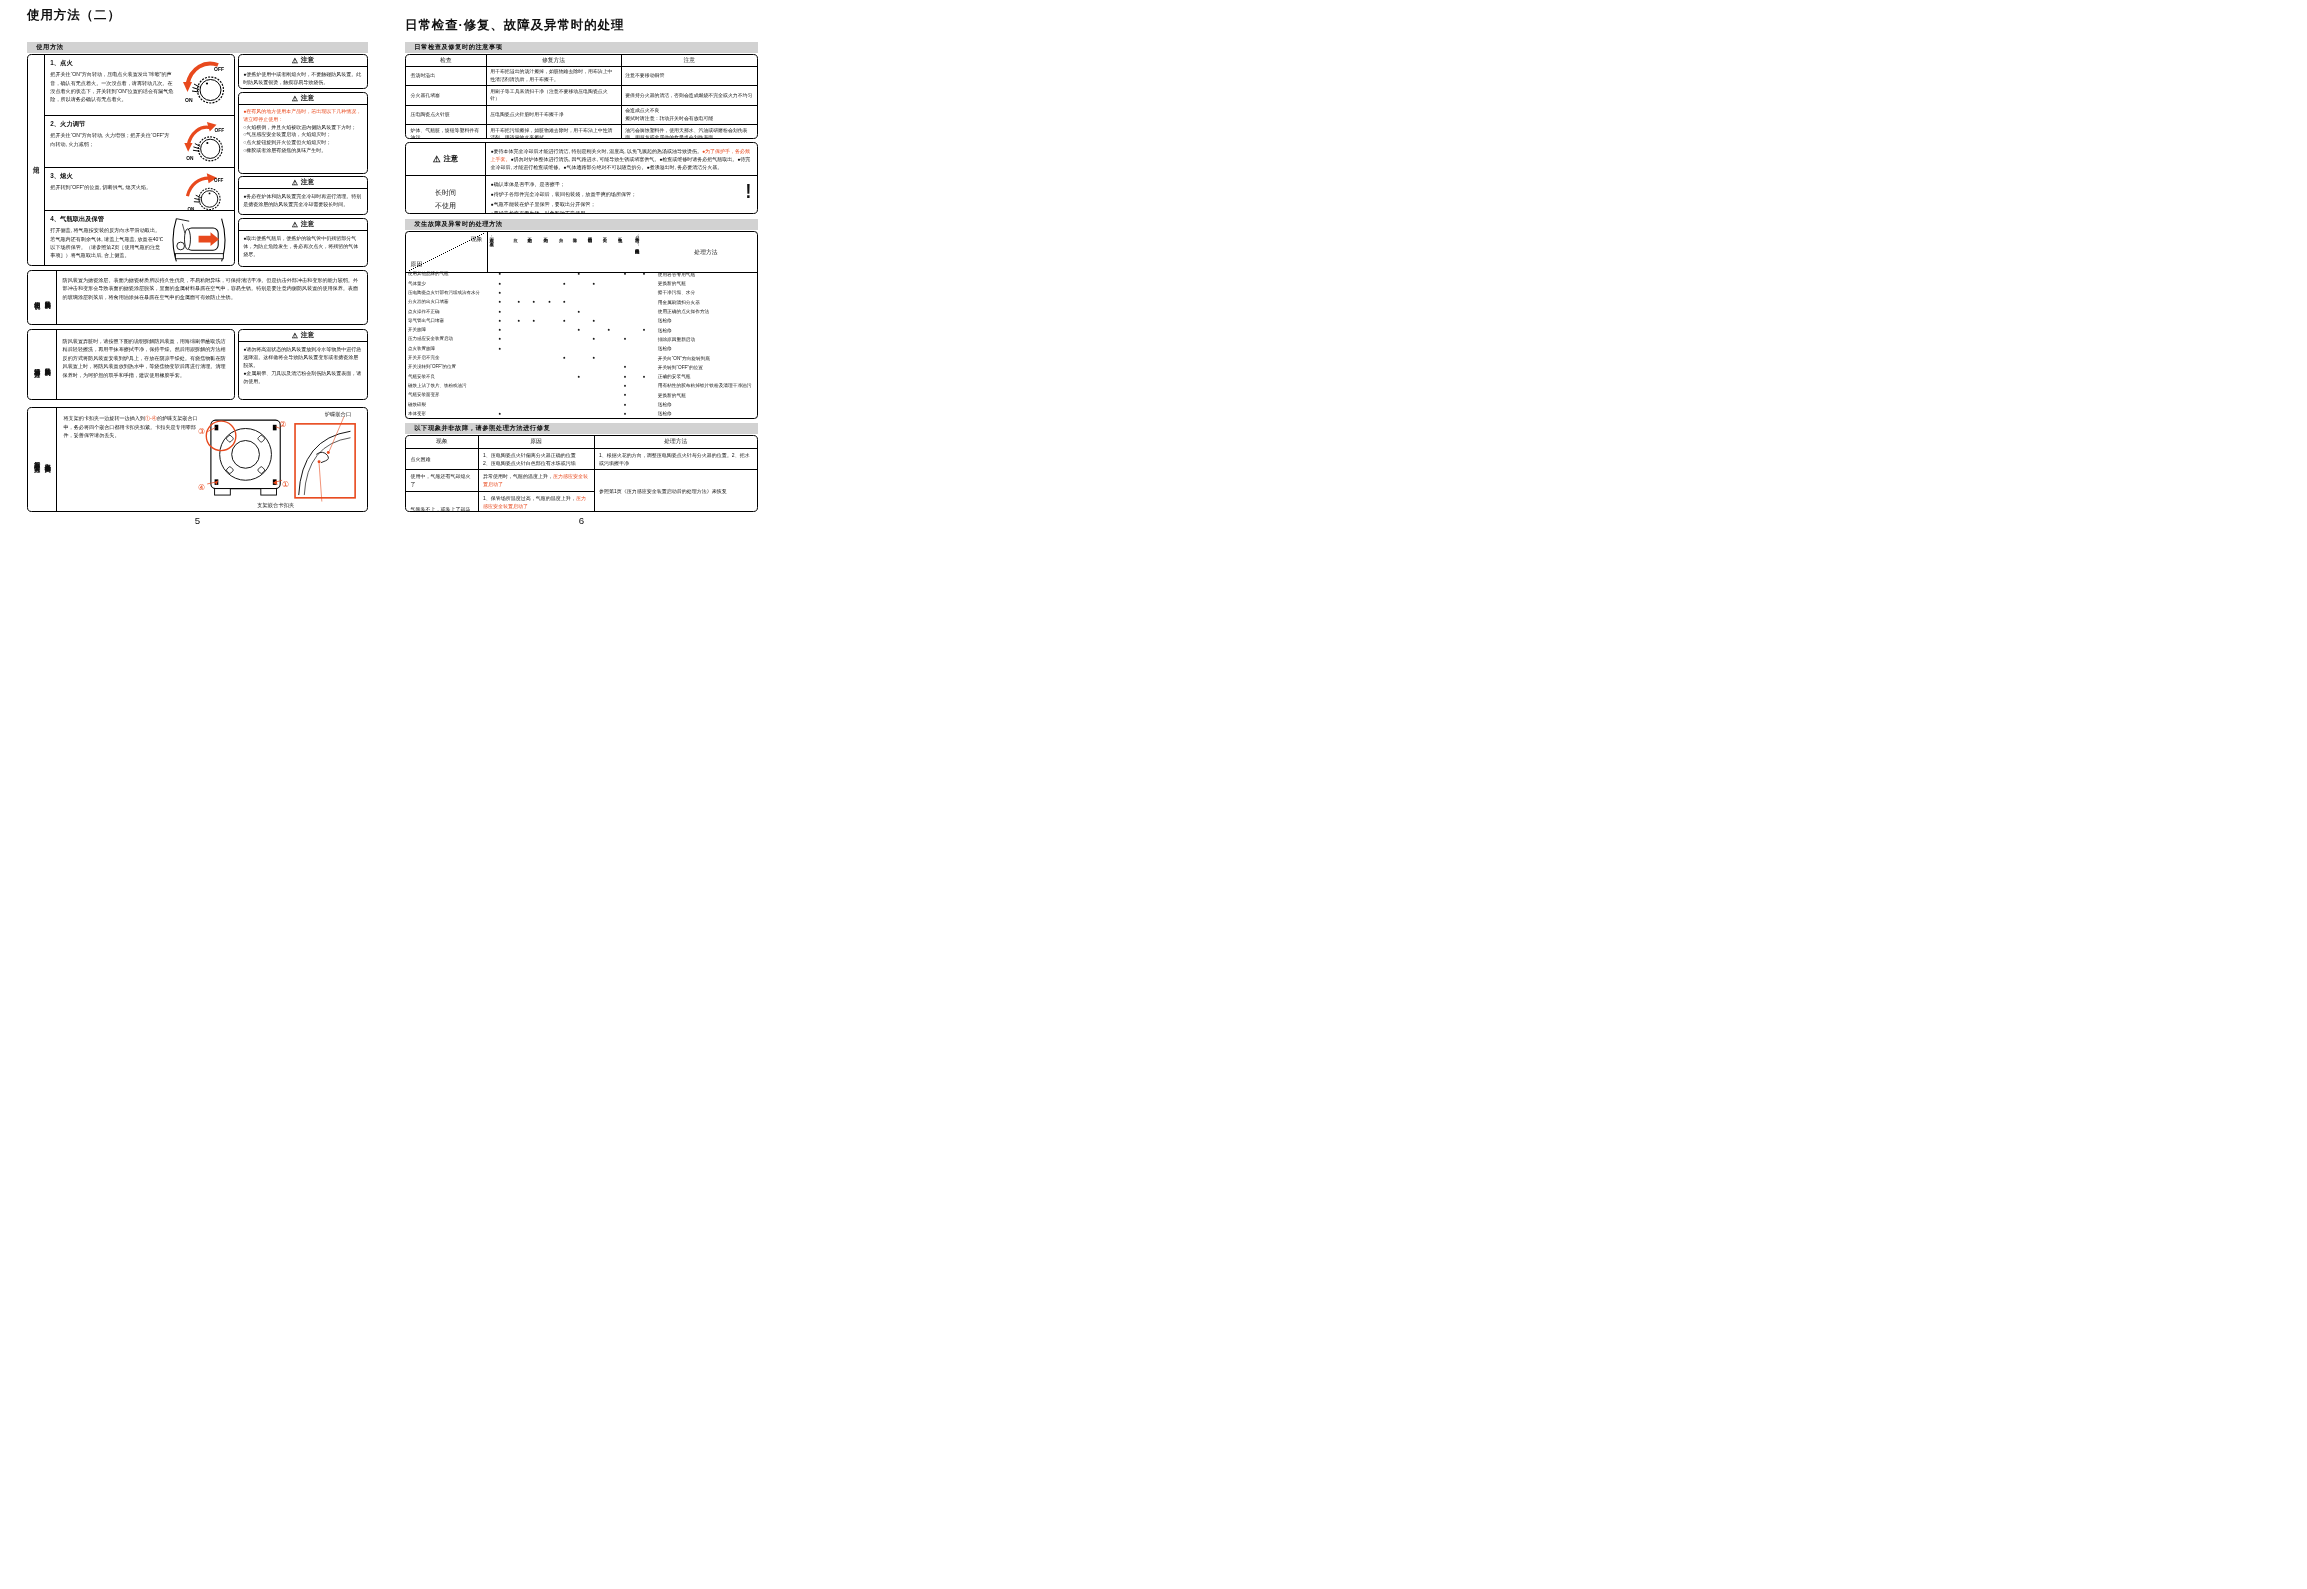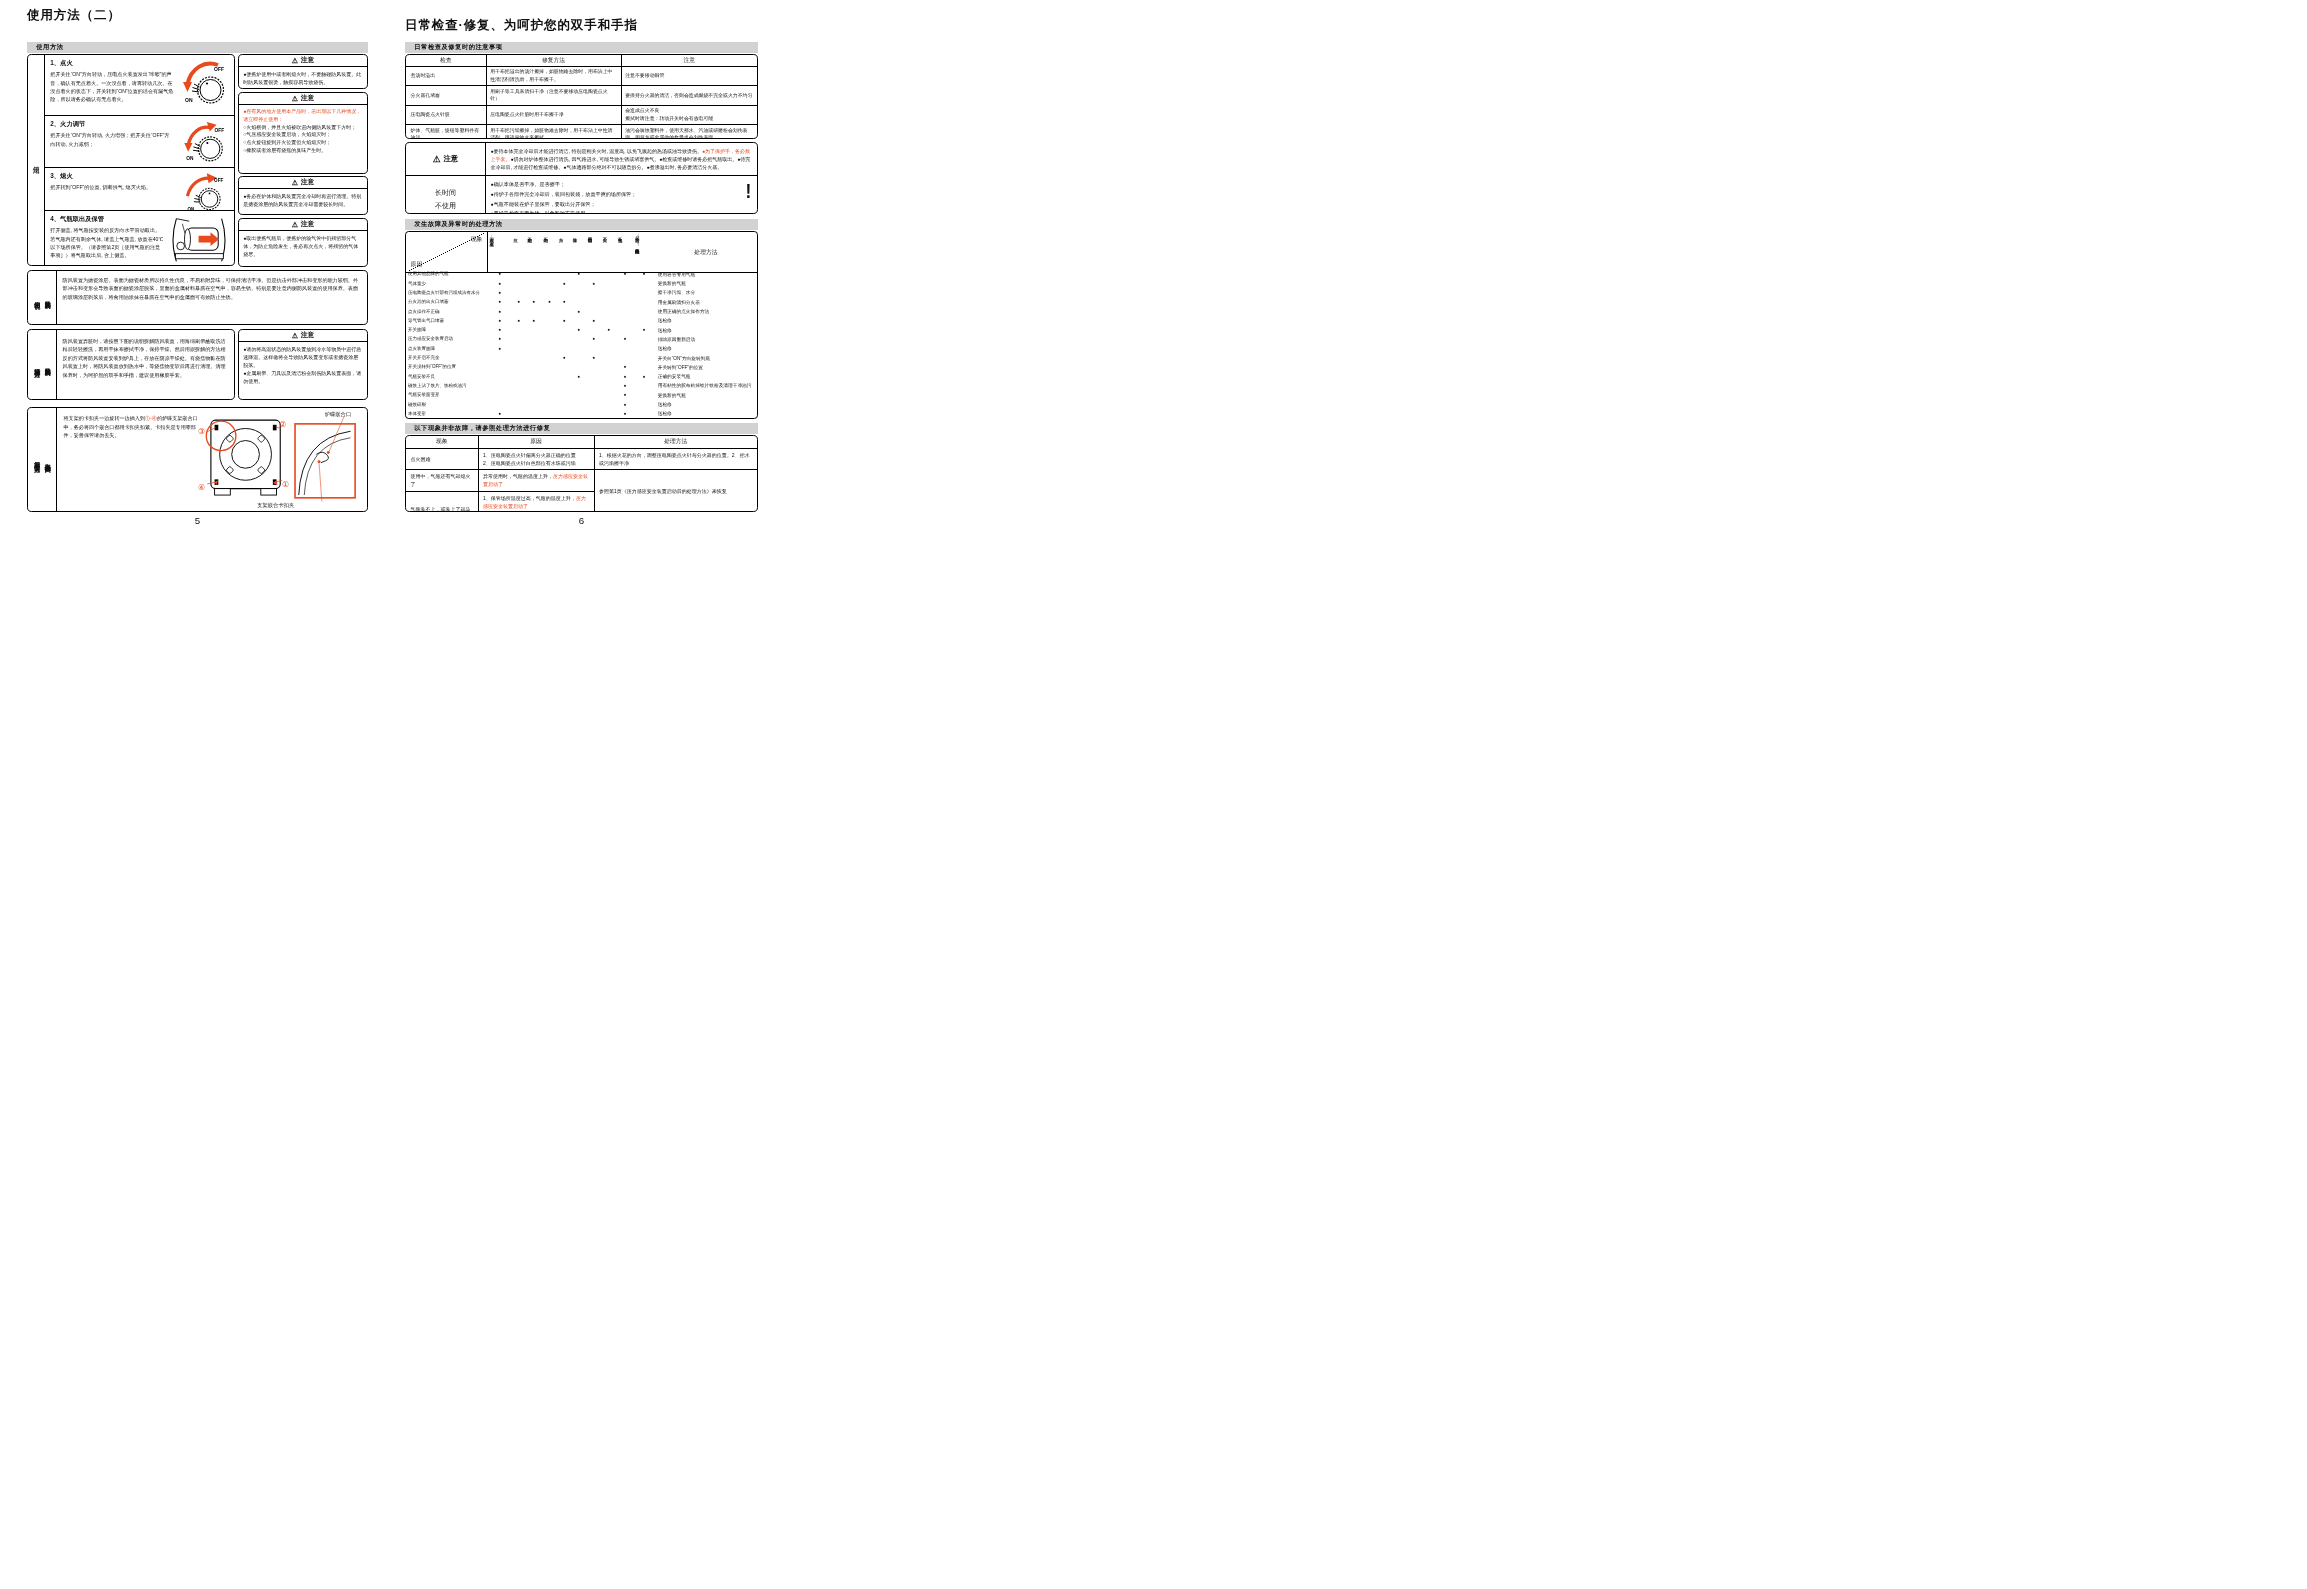--- a/index.html
+++ b/index.html
@@ -328,21 +328,21 @@
           </svg>
           <span class="fig-label lbl-top">炉碟嵌合口</span>
           <span class="fig-label lbl-bottom">支架嵌合卡扣夹</span>
         </div>
       </div>
     </div>
   </div>
 
   <div class="pg-num" style="left:27px;top:515px;width:341px;">5</div>
 
-  <h1 class="pg-title" style="left:405px;top:16.7px;">日常检查·修复、为呵护您的双手和手指</h1>
+  <h1 class="pg-title" style="left:405px;top:16.7px;">日常检查·修复、故障及异常时的处理</h1>
   <div class="bar" style="left:405px;top:42px;width:353px;">日常检查及修复时的注意事项</div>
 
   <div class="box" style="left:405px;top:54px;width:353px;height:85px;">
     <table class="t1">
       <tbody>
           <tr>
         <th style="width:80px;">检查</th>
         <th style="width:135px;">修复方法</th>
         <th>注意</th>
       </tr>

